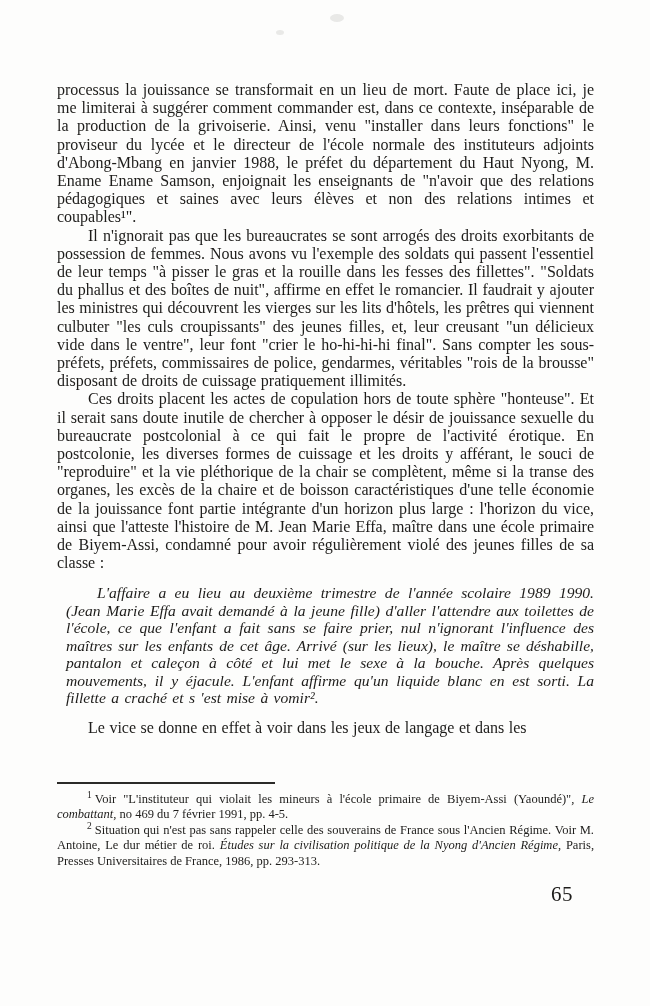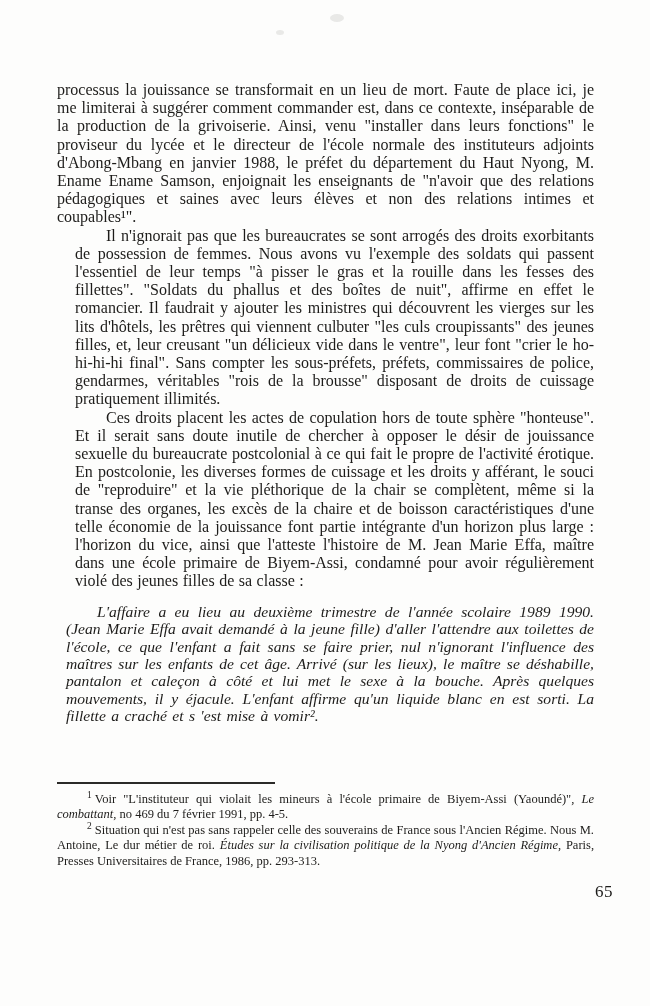--- a/index.html
+++ b/index.html
@@ -24,21 +24,20 @@
   }
   .body-para {
     margin: 0;
     font-size: 16px;
     line-height: 18.2px;
     text-align: justify;
     word-spacing: 0.5px;
   }
   .indent {
     text-indent: 31px;
-    margin-left: 18px;
   }
   .block-quote {
     margin: 12px 0 0 9px;
     font-style: italic;
     font-size: 15.6px;
     line-height: 17.4px;
     text-align: justify;
     text-indent: 31px;
     word-spacing: 1.5px;
   }
@@ -71,23 +70,22 @@
     vertical-align: super;
     margin-right: 3px;
   }
   .footnote .it {
     font-style: italic;
   }
   .page-number {
     position: absolute;
     left: 551px;
     top: 882px;
-    font-size: 17px;
+    font-size: 21px;
     letter-spacing: 0.5px;
-    margin-left: 44px;
   }
   
   .scan-speck {
     position: absolute;
     background: #e9e9e7;
     border-radius: 50%;
   }
   .speck-a { left: 330px; top: 14px; width: 14px; height: 8px; }
   .speck-b { left: 276px; top: 30px; width: 8px; height: 5px; }
 </style>
@@ -101,25 +99,26 @@
 
   <div class="text-block">
     <p class="body-para">processus la jouissance se transformait en un lieu de mort. Faute de place ici, je me limiterai à suggérer comment commander est, dans ce contexte, inséparable de la production de la grivoiserie. Ainsi, venu "installer dans leurs fonctions" le proviseur du lycée et le directeur de l'école normale des instituteurs adjoints d'Abong-Mbang en janvier 1988, le préfet du département du Haut Nyong, M. Ename Ename Samson, enjoignait les enseignants de "n'avoir que des relations pédagogiques et saines avec leurs élèves et non des relations intimes et coupables¹".</p>
 
     <p class="body-para indent">Il n'ignorait pas que les bureaucrates se sont arrogés des droits exorbitants de possession de femmes. Nous avons vu l'exemple des soldats qui passent l'essentiel de leur temps "à pisser le gras et la rouille dans les fesses des fillettes". "Soldats du phallus et des boîtes de nuit", affirme en effet le romancier. Il faudrait y ajouter les ministres qui découvrent les vierges sur les lits d'hôtels, les prêtres qui viennent culbuter "les culs croupissants" des jeunes filles, et, leur creusant "un délicieux vide dans le ventre", leur font "crier le ho-hi-hi-hi final". Sans compter les sous-préfets, préfets, commissaires de police, gendarmes, véritables "rois de la brousse" disposant de droits de cuissage pratiquement illimités.</p>
 
     <p class="body-para indent">Ces droits placent les actes de copulation hors de toute sphère "honteuse". Et il serait sans doute inutile de chercher à opposer le désir de jouissance sexuelle du bureaucrate postcolonial à ce qui fait le propre de l'activité érotique. En postcolonie, les diverses formes de cuissage et les droits y afférant, le souci de "reproduire" et la vie pléthorique de la chair se complètent, même si la transe des organes, les excès de la chaire et de boisson caractéristiques d'une telle économie de la jouissance font partie intégrante d'un horizon plus large : l'horizon du vice, ainsi que l'atteste l'histoire de M. Jean Marie Effa, maître dans une école primaire de Biyem-Assi, condamné pour avoir régulièrement violé des jeunes filles de sa classe :</p>
 
     <p class="block-quote">L'affaire a eu lieu au deuxième trimestre de l'année scolaire 1989 1990. (Jean Marie Effa avait demandé à la jeune fille) d'aller l'attendre aux toilettes de l'école, ce que l'enfant a fait sans se faire prier, nul n'ignorant l'influence des maîtres sur les enfants de cet âge. Arrivé (sur les lieux), le maître se déshabille, pantalon et caleçon à côté et lui met le sexe à la bouche. Après quelques mouvements, il y éjacule. L'enfant affirme qu'un liquide blanc en est sorti. La fillette a craché et s 'est mise à vomir².</p>
 
+    <p class="body-para indent closing">Le vice se donne en effet à voir dans les jeux de langage et dans les</p>
   </div>
 
   <div class="footnote-area">
     <hr class="fn-rule">
 
     <p class="footnote"><sup>1</sup><span>Voir "L'instituteur qui violait les mineurs à l'école primaire de Biyem-Assi (Yaoundé)", </span><span class="it">Le combattant</span><span>, no 469 du 7 février 1991, pp. 4-5.</span></p>
 
-    <p class="footnote"><sup>2</sup><span>Situation qui n'est pas sans rappeler celle des souverains de France sous l'Ancien Régime. Nous M. Antoine, Le dur métier de roi. </span><span class="it">Études sur la civilisation politique de la Nyong d'Ancien Régime</span><span>, Paris, Presses Universitaires de France, 1986, pp. 293-313.</span></p>
+    <p class="footnote"><sup>2</sup><span>Situation qui n'est pas sans rappeler celle des souverains de France sous l'Ancien Régime. Voir M. Antoine, Le dur métier de roi. </span><span class="it">Études sur la civilisation politique de la Nyong d'Ancien Régime</span><span>, Paris, Presses Universitaires de France, 1986, pp. 293-313.</span></p>
   </div>
 
   <div class="page-number">65</div>
 
 </div>
 
 </body></html>

